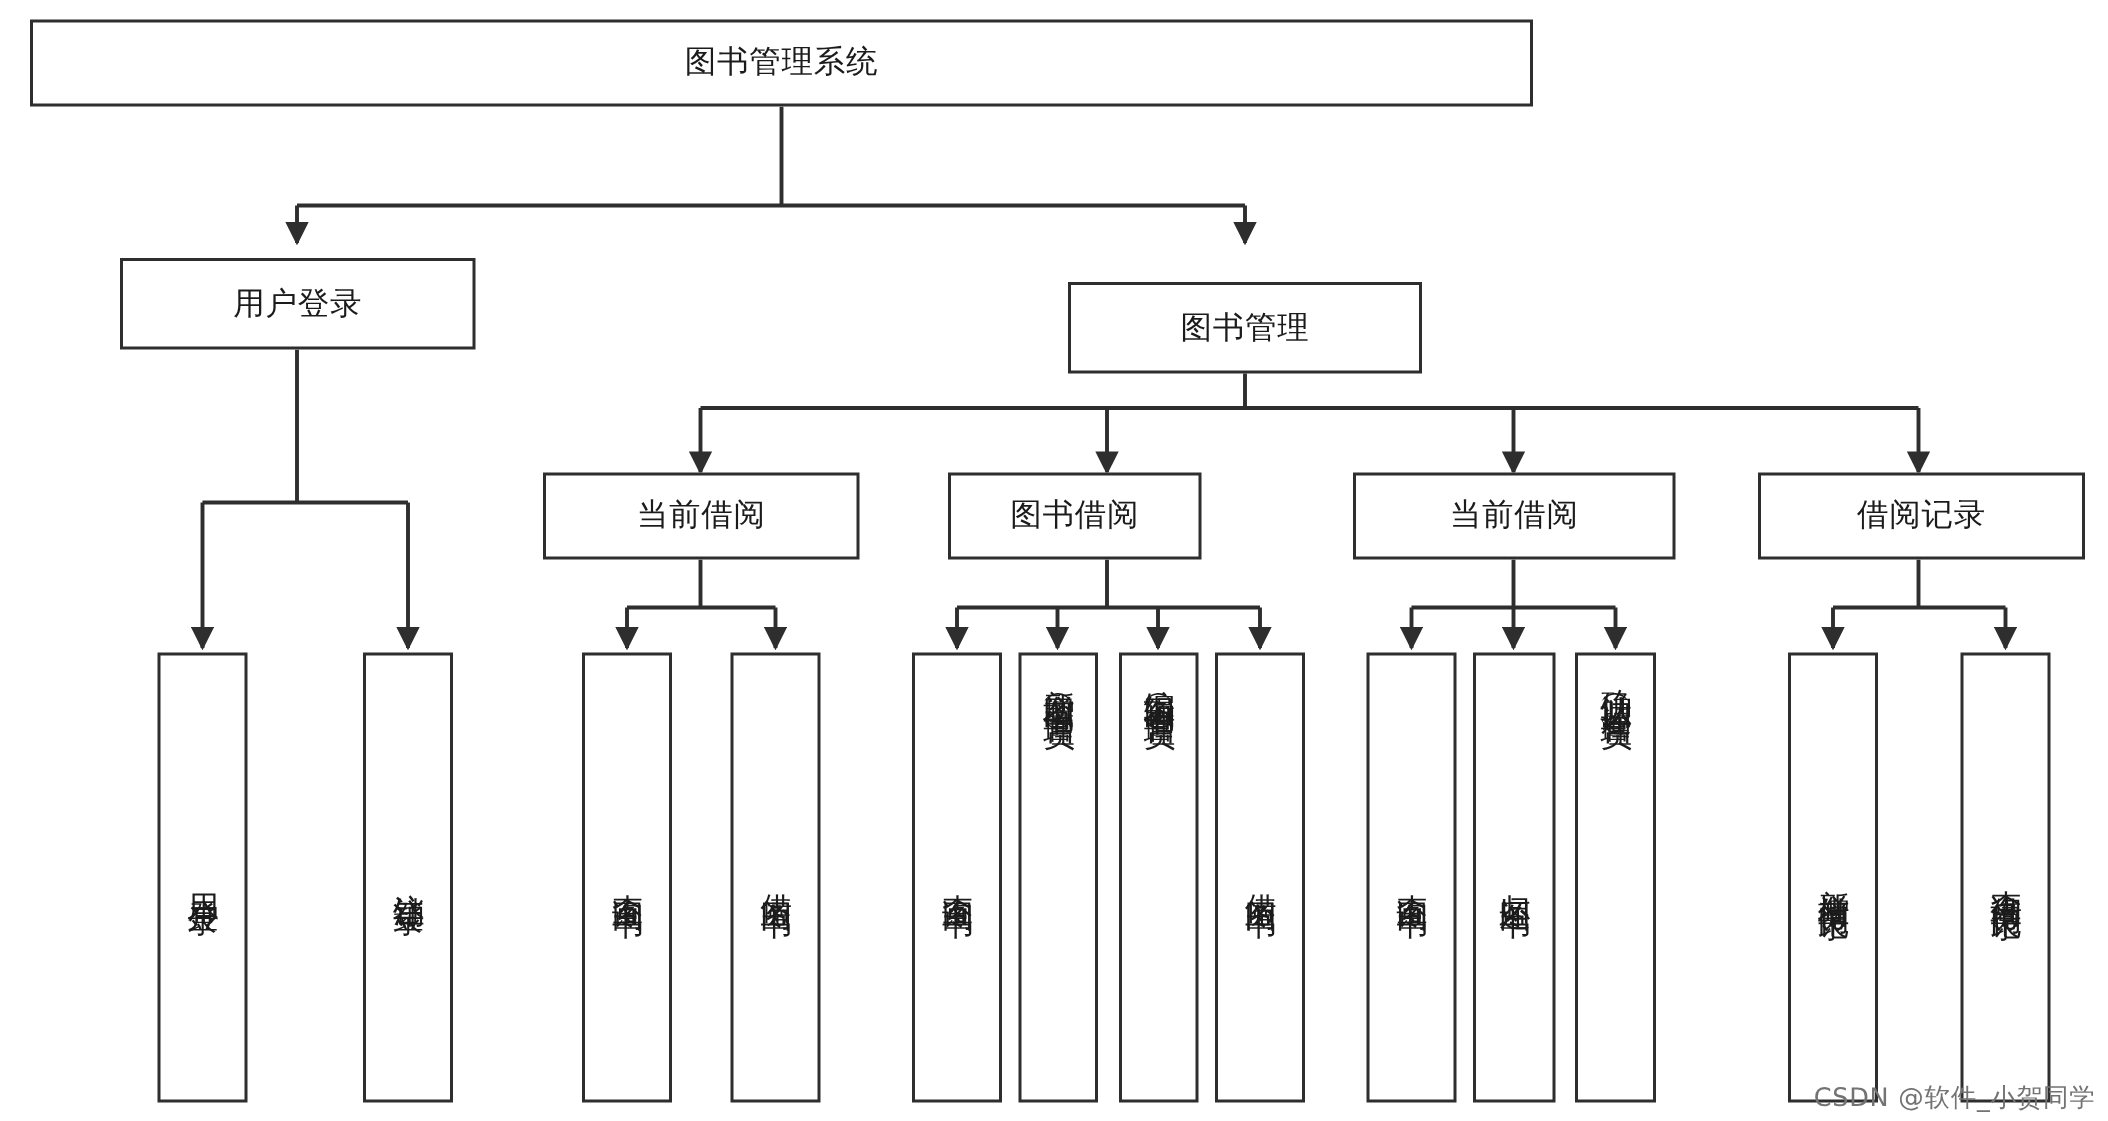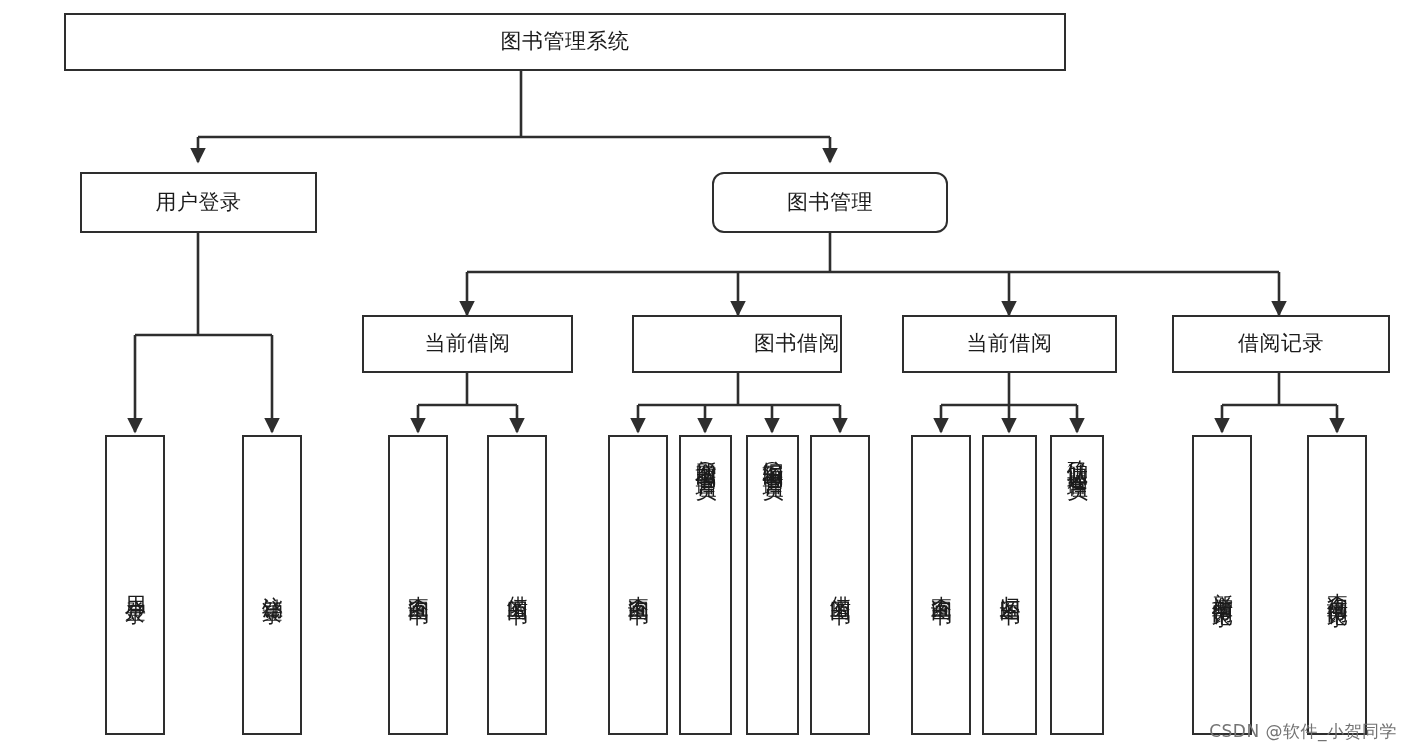--- a/index.html
+++ b/index.html
@@ -118,35 +118,35 @@
       <path d="M 1009 405 L 1009 432" marker-end="url(#arrow)"></path>
       <path d="M 1077 405 L 1077 432" marker-end="url(#arrow)"></path>
 
       <path d="M 1279 373 L 1279 405"></path>
       <path d="M 1222 405 L 1337 405"></path>
       <path d="M 1222 405 L 1222 432" marker-end="url(#arrow)"></path>
       <path d="M 1337 405 L 1337 432" marker-end="url(#arrow)"></path>
     </g>
   </svg>
 
-  <div class="node node-h" style="left:20px; top:13px; width:1002px; height:58px;margin-left:44px;">
+  <div class="node node-h" style="left:20px; top:13px; width:1002px; height:58px;">
     <span class="node-label">图书管理系统</span>
   </div>
 
   <div class="node node-h" style="left:80px; top:172px; width:237px; height:61px;">
     <span class="node-label">用户登录</span>
   </div>
-  <div class="node node-h" style="left:712px; top:172px; width:236px; height:61px;border-radius:12px;">
+  <div class="node node-h" style="left:712px; top:188px; width:236px; height:61px;">
     <span class="node-label">图书管理</span>
   </div>
 
   <div class="node node-h" style="left:362px; top:315px; width:211px; height:58px;">
     <span class="node-label">当前借阅</span>
   </div>
-  <div class="node node-h" style="left:632px; top:315px; width:210px; height:58px;justify-content:flex-end;">
+  <div class="node node-h" style="left:632px; top:315px; width:169px; height:58px;">
     <span class="node-label">图书借阅</span>
   </div>
   <div class="node node-h" style="left:902px; top:315px; width:215px; height:58px;">
     <span class="node-label">当前借阅</span>
   </div>
   <div class="node node-h" style="left:1172px; top:315px; width:218px; height:58px;">
     <span class="node-label">借阅记录</span>
   </div>
 
   <div class="node node-v v-center" style="left:105px; top:435px; width:60px; height:300px;">

